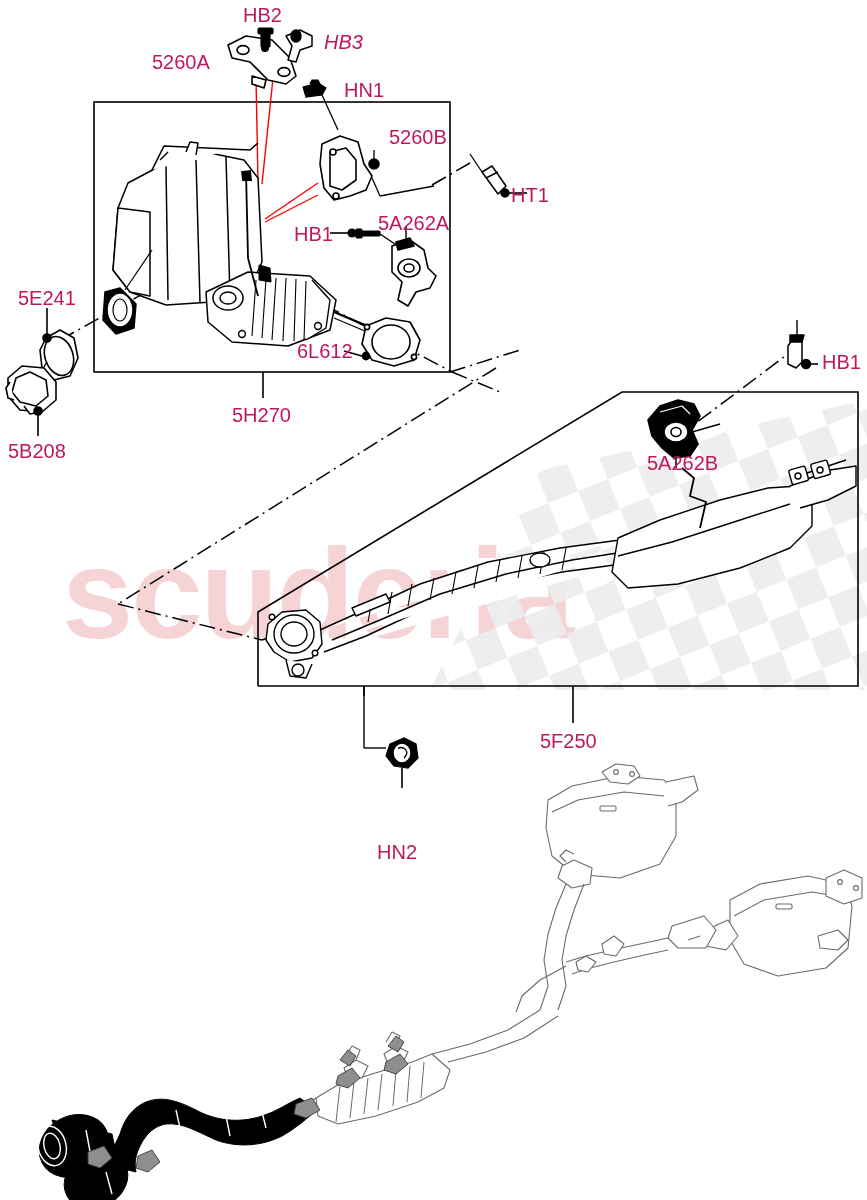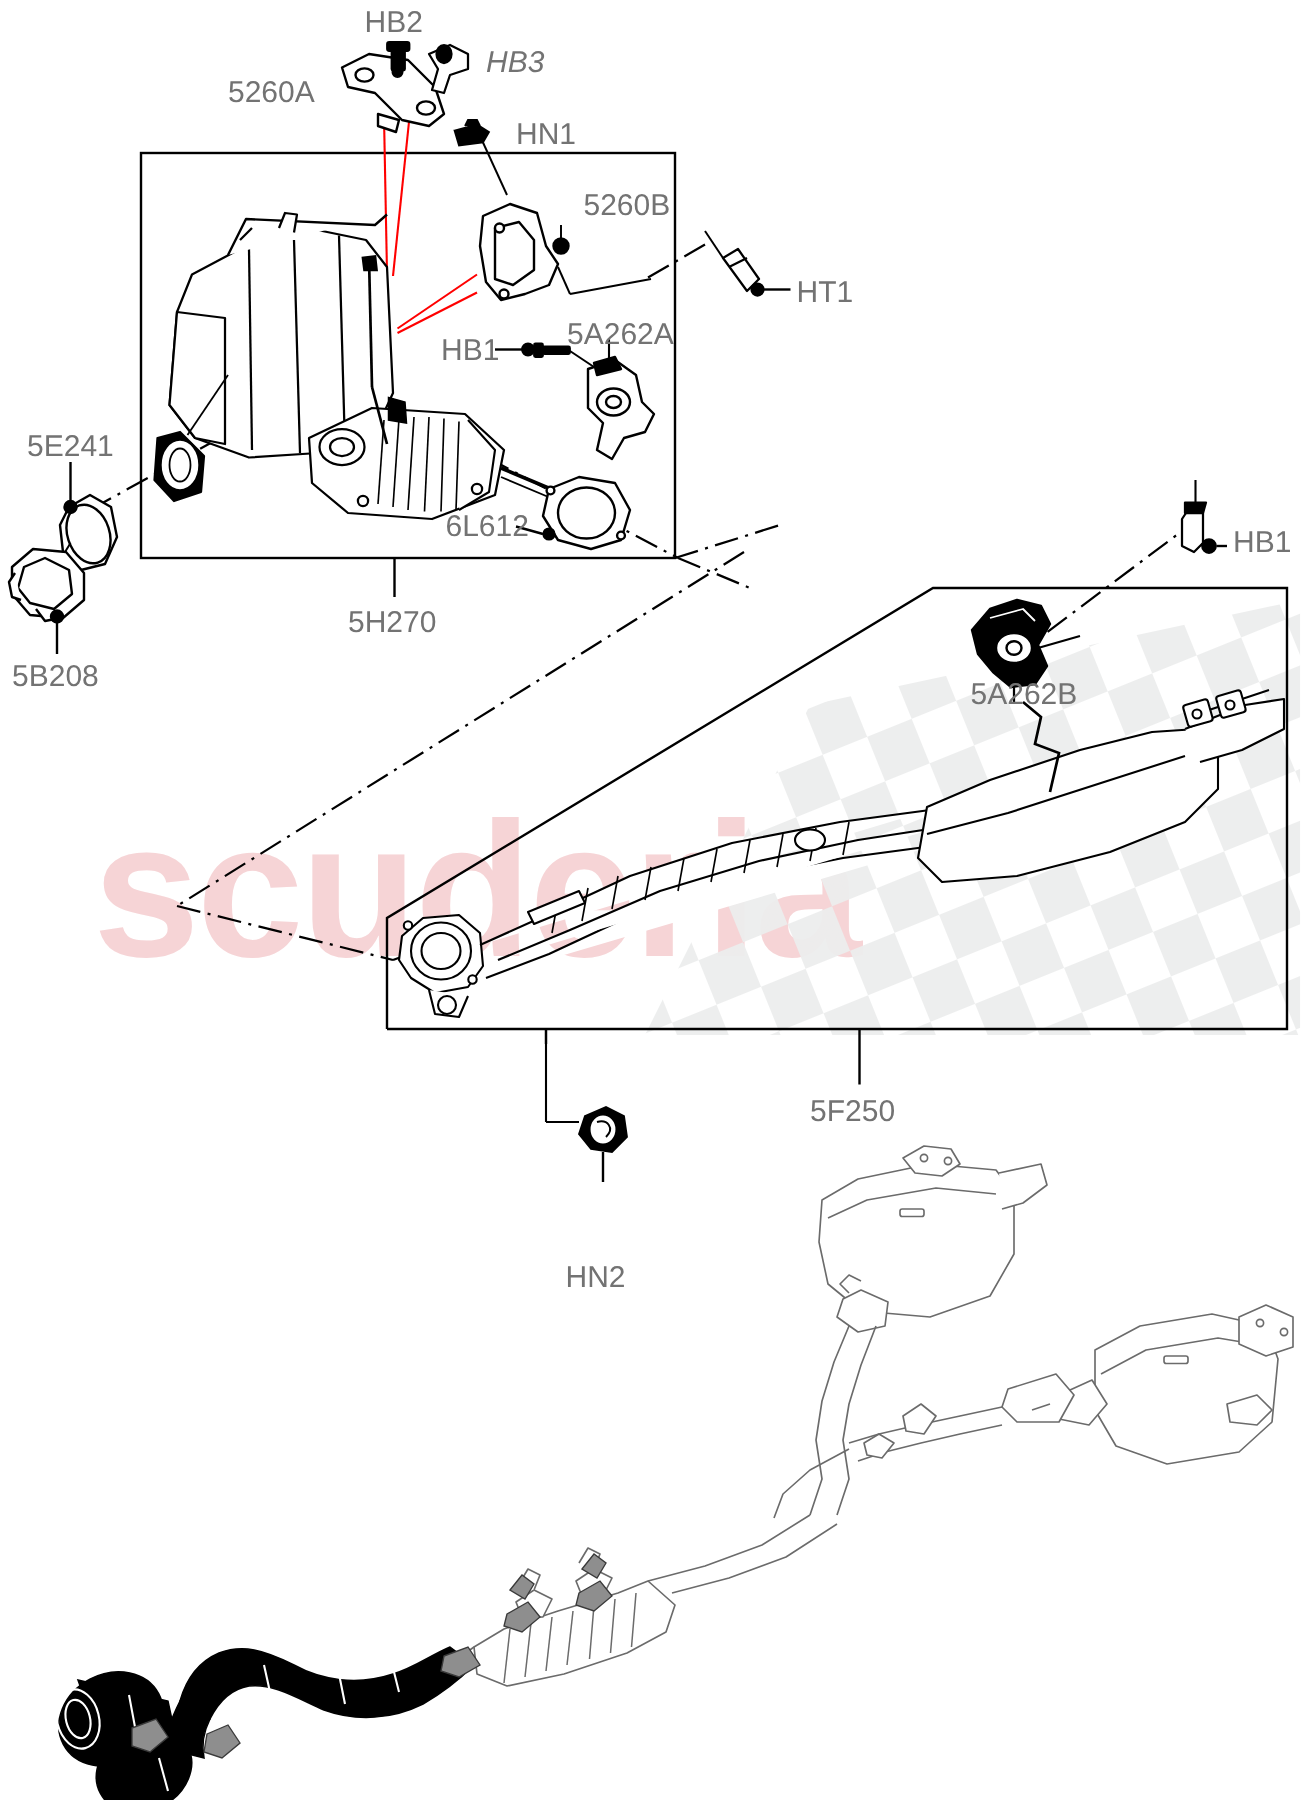--- a/index.html
+++ b/index.html
@@ -19,21 +19,21 @@
   }
   #svg-root {
     position: absolute;
     left: 0;
     top: 0;
     width: 867px;
     height: 1200px;
   }
   .label {
     position: absolute;
-    color: #737373;
+    color: #be185d;
     font-family: "Liberation Sans", sans-serif;
     font-size: 20px;
     font-weight: 400;
     letter-spacing: 0px;
     white-space: nowrap;
     line-height: 1;
   }
   .wm-main {
     position: absolute;
     font-family: "Liberation Sans", sans-serif;
@@ -414,21 +414,21 @@
       <path d="M388 1046 L396 1036 L404 1042 L398 1052 Z"></path>
     </g>
 
   </svg>
 
   <div class="label" style="left:243px; top:5px;">HB2</div>
   <div class="label" style="left:324px; top:32px;font-style:italic;">HB3</div>
   <div class="label" style="left:152px; top:52px;">5260A</div>
   <div class="label" style="left:344px; top:80px;">HN1</div>
   <div class="label" style="left:349px; top:127px;margin-left:40px;">5260B</div>
-  <div class="label" style="left:531px; top:185px;text-align:center;">HT1</div>
+  <div class="label" style="left:511px; top:185px;text-align:center;">HT1</div>
   <div class="label" style="left:378px; top:213px;">5A262A</div>
   <div class="label" style="left:294px; top:224px;">HB1</div>
   <div class="label" style="left:18px;  top:288px;">5E241</div>
   <div class="label" style="left:297px; top:341px;">6L612</div>
   <div class="label" style="left:822px; top:352px;">HB1</div>
   <div class="label" style="left:8px;   top:441px;">5B208</div>
   <div class="label" style="left:232px; top:405px;">5H270</div>
   <div class="label" style="left:647px; top:453px;">5A262B</div>
   <div class="label" style="left:540px; top:731px;">5F250</div>
   <div class="label" style="left:377px; top:794px;margin-top:48px;">HN2</div>

